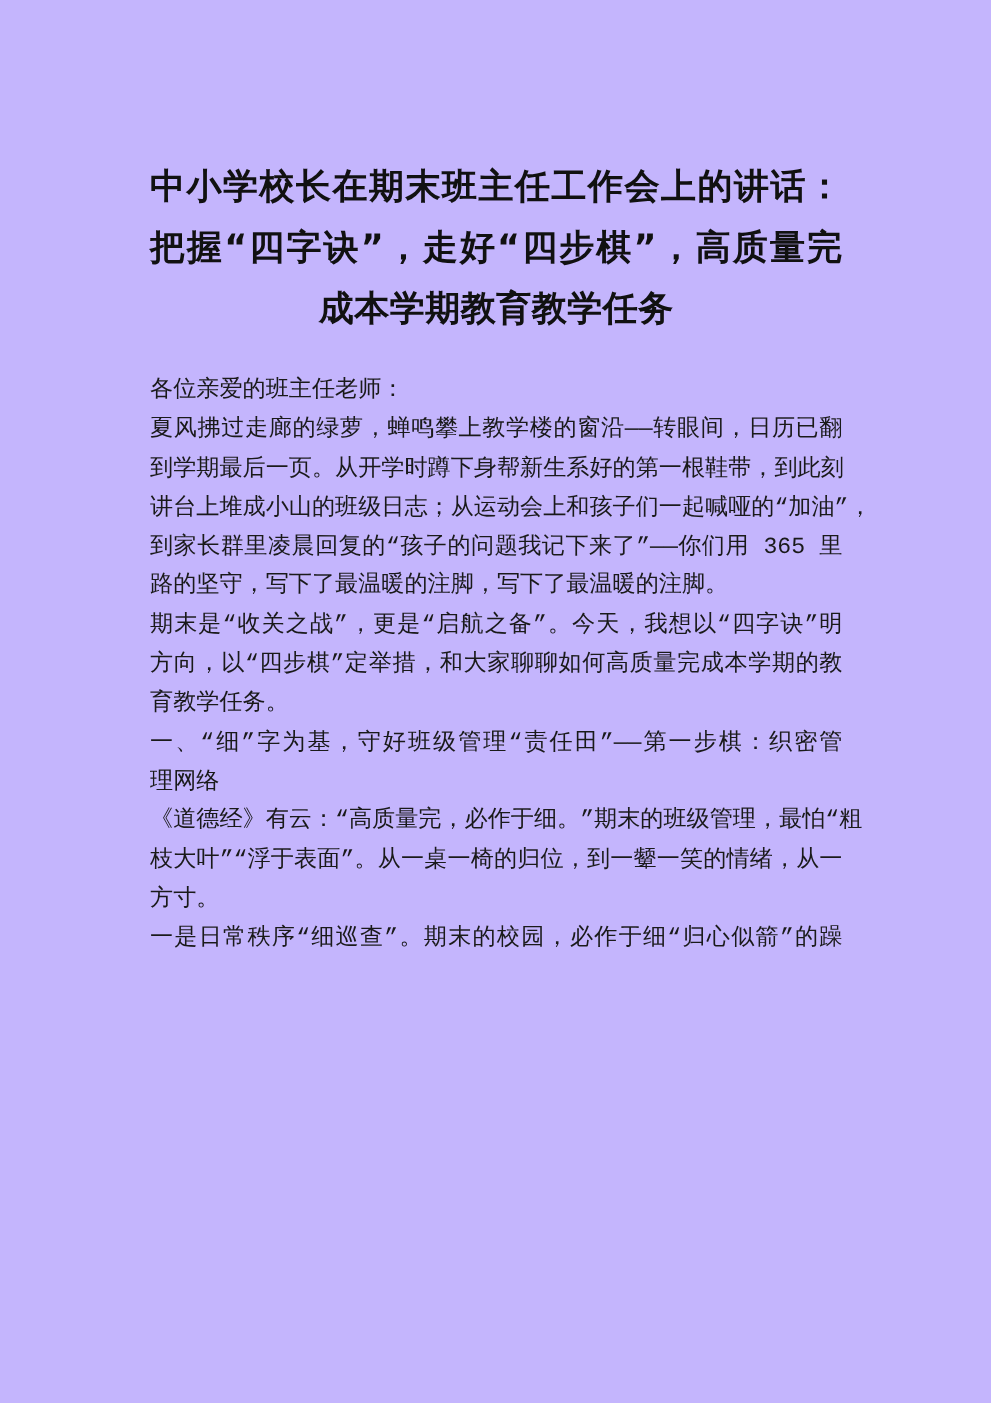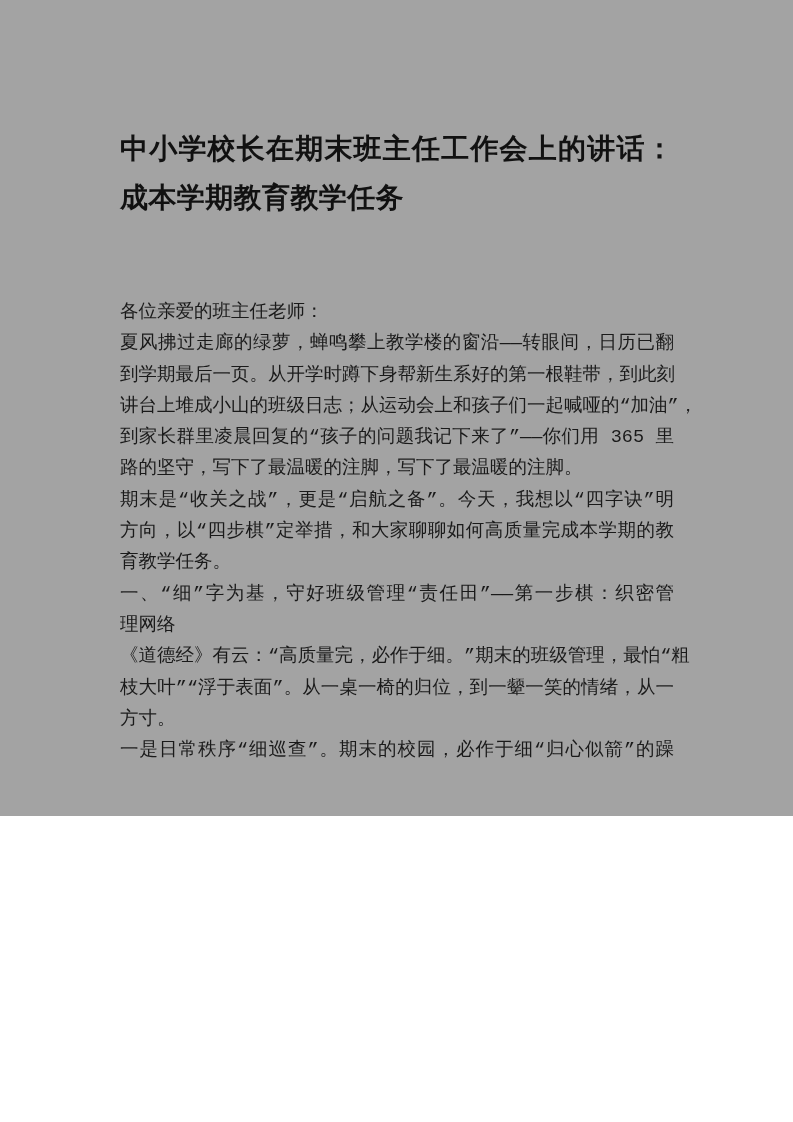--- a/index.html
+++ b/index.html
@@ -11,42 +11,42 @@
       width: 793px;
       height: 1122px;
       position: relative;
       overflow: hidden;
       color: #111111;
     }
     .page {
       position: absolute;
       left: 0; top: 0;
       width: 793px;
-      height: 816px;
-      background: #a3a3a3;
+      height: 1122px;
+      background: #c4b5fd;
     }
     .title-block {
       position: absolute;
       left: 120px;
       top: 124px;
       width: 554px;
     }
     .title-line {
       display: block;
       height: 49px;
       line-height: 49px;
       font-family: "DejaVu Sans", sans-serif;
       font-weight: bold;
       font-size: 28px;
       color: #111111;
       white-space: nowrap;
       letter-spacing: 0.4px;
     }
     .title-line.justify { text-align: justify; text-align-last: justify; }
-    .title-line.center { }
+    .title-line.center { text-align: center; }
 
     .body-block {
       position: absolute;
       left: 120px;
       top: 297px;
       width: 554px;
     }
     .body-line {
       display: block;
       height: 31.3px;
@@ -59,20 +59,21 @@
     .body-line.justify { text-align: justify; text-align-last: justify; }
     .body-line.left { text-align: left; }
   </style>
 </head>
 <body>
 
 <div class="page">
 
   <div class="title-block">
     <span class="title-line justify">中小学校长在期末班主任工作会上的讲话：</span>
+    <span class="title-line justify">把握“四字诀”，走好“四步棋”，高质量完</span>
     <span class="title-line center">成本学期教育教学任务</span>
   </div>
 
   <div class="body-block">
     <span class="body-line left">各位亲爱的班主任老师：</span>
     <span class="body-line justify">夏风拂过走廊的绿萝，蝉鸣攀上教学楼的窗沿——转眼间，日历已翻</span>
     <span class="body-line justify">到学期最后一页。从开学时蹲下身帮新生系好的第一根鞋带，到此刻</span>
     <span class="body-line justify">讲台上堆成小山的班级日志；从运动会上和孩子们一起喊哑的“加油”，</span>
     <span class="body-line justify">到家长群里凌晨回复的“孩子的问题我记下来了”——你们用 365 里</span>
     <span class="body-line left">路的坚守，写下了最温暖的注脚，写下了最温暖的注脚。</span>

